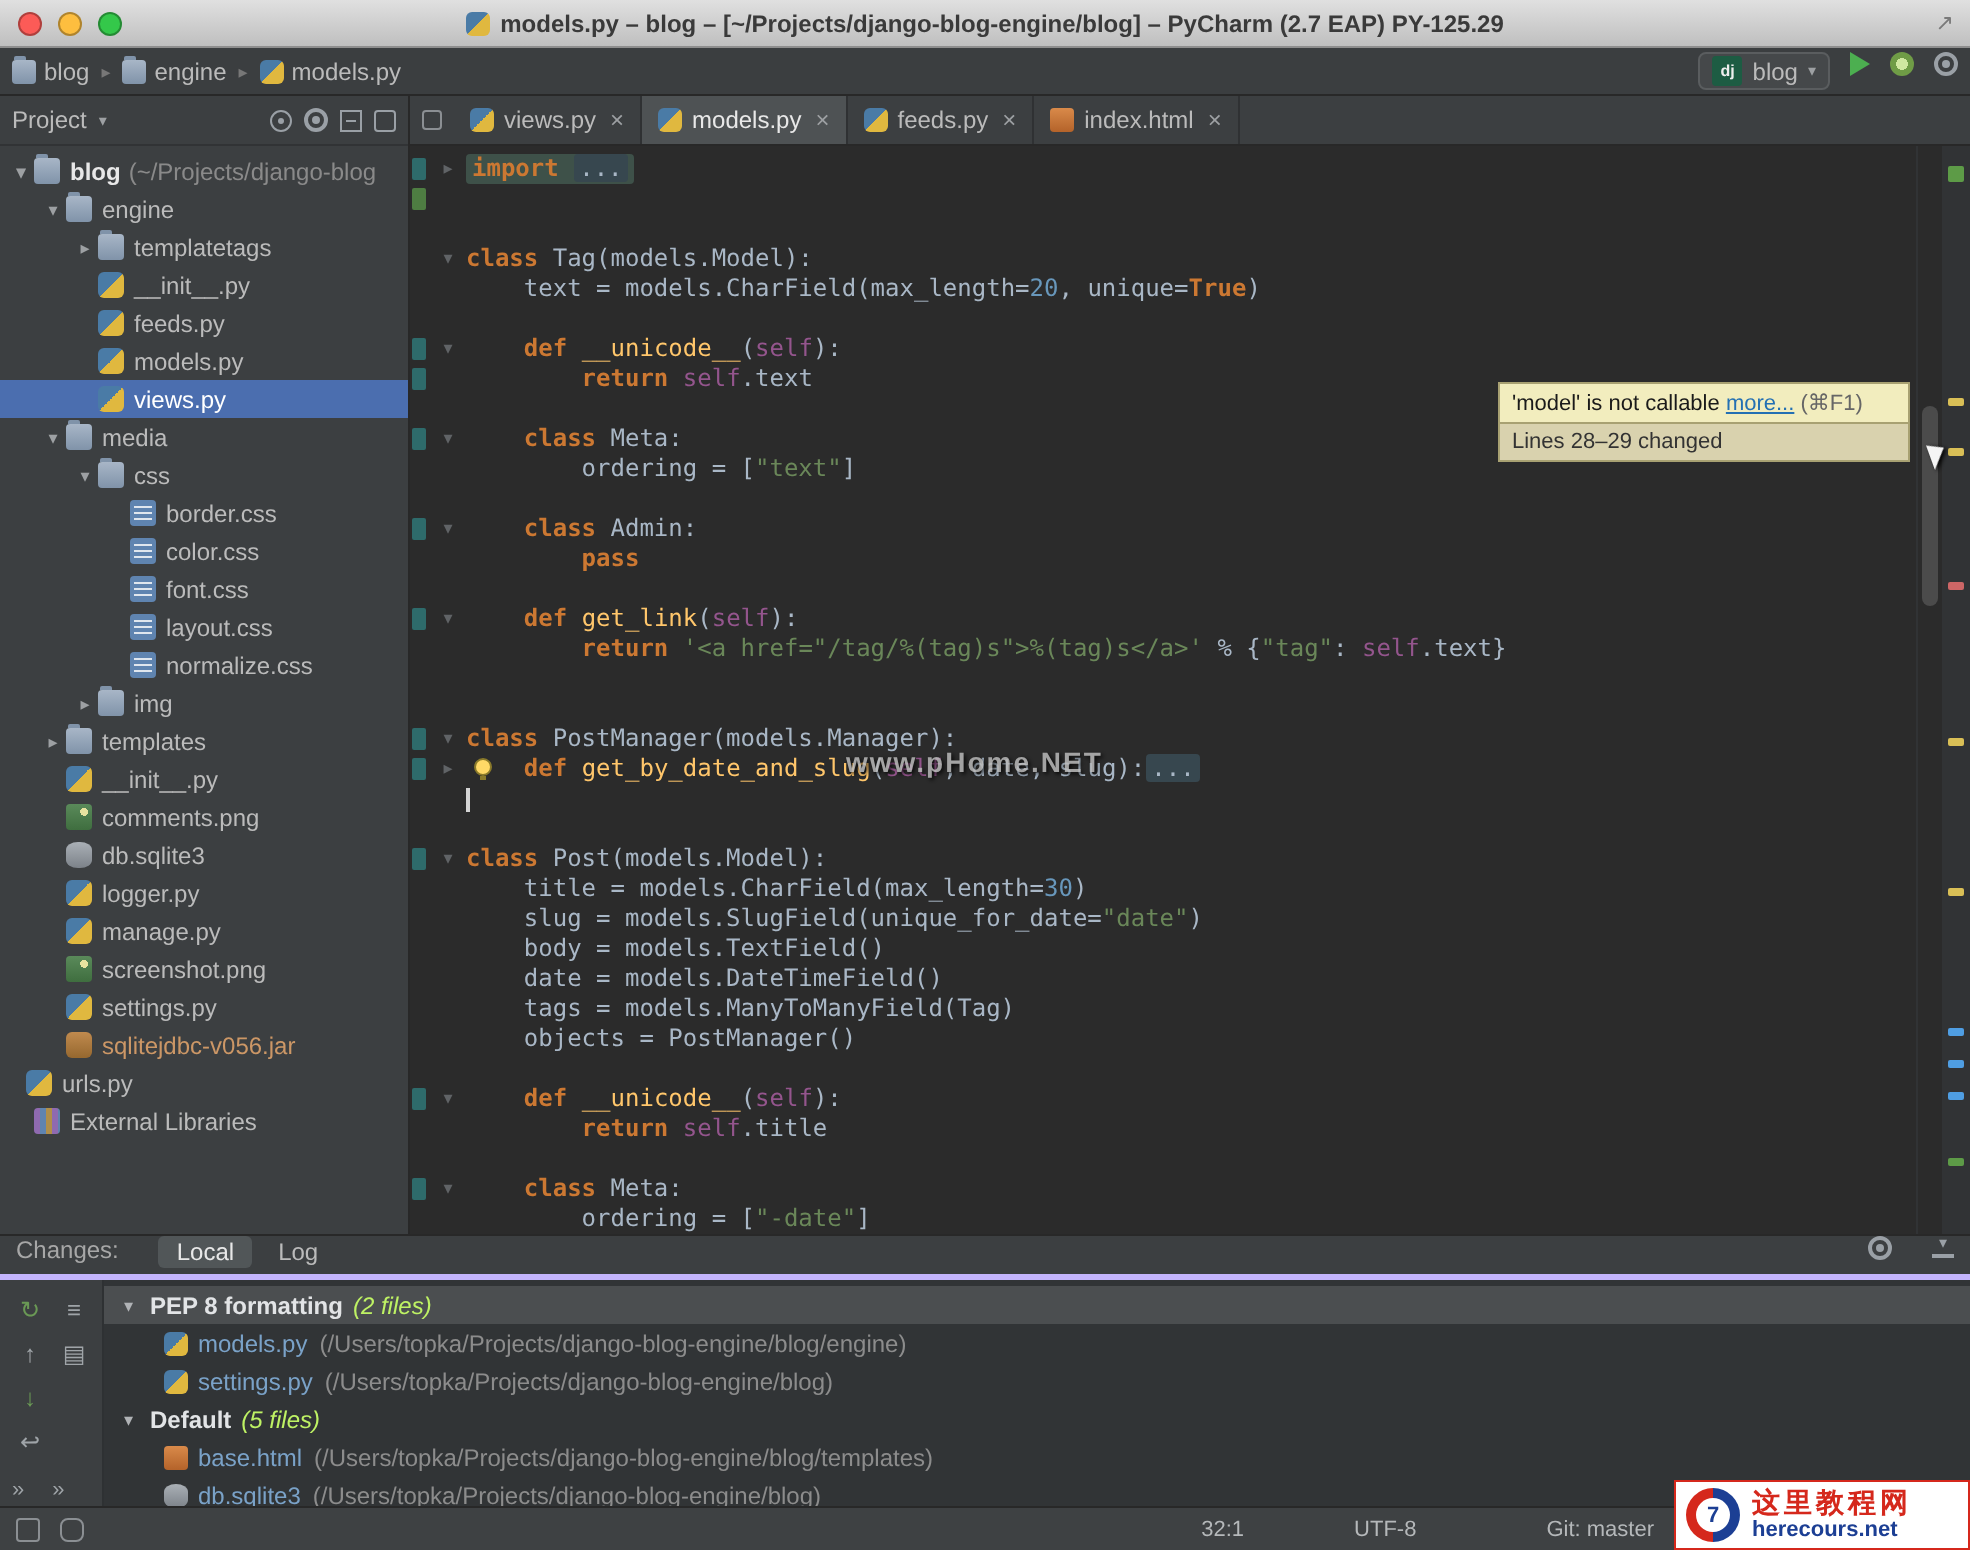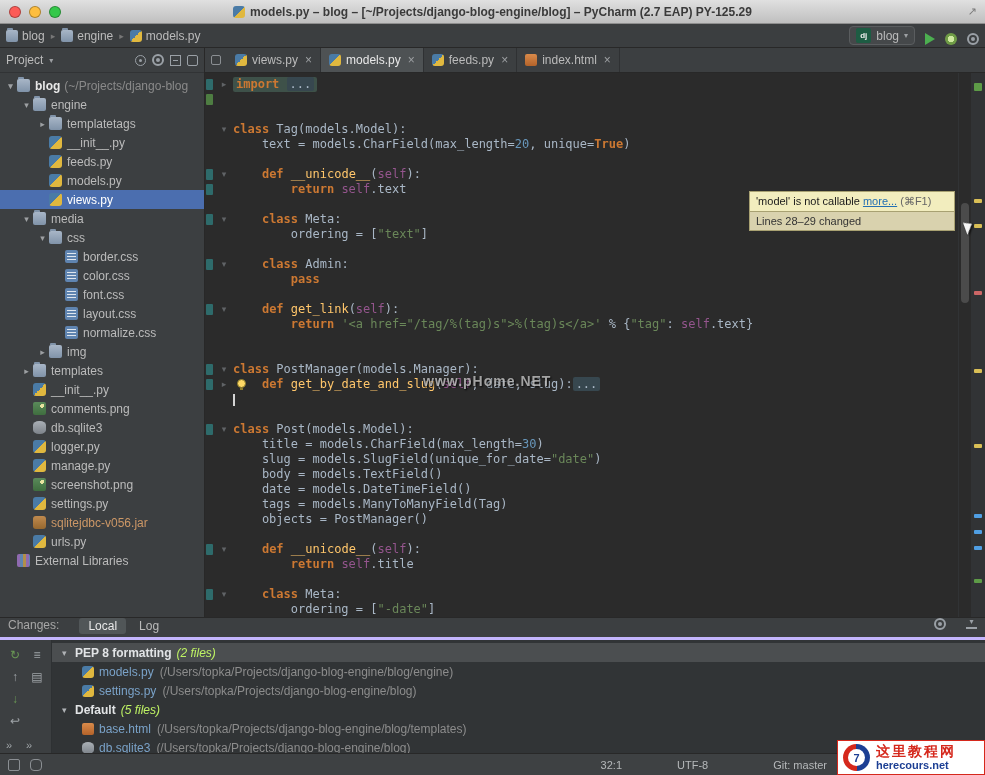--- a/index.html
+++ b/index.html
@@ -16,21 +16,21 @@
   .tl.red{background:#fc5b57}.tl.yellow{background:#fdbe3f}.tl.green{background:#34c84a}
   .title-center { position:absolute; left:0; right:0; display:flex; justify-content:center; align-items:center; gap:5px; pointer-events:none; }
   .title-text { font-size:12px; font-weight:bold; color:#3a3a3a; }
   .win-icon { margin-left:auto; margin-right:8px; color:#7a7a7a; font-size:11px; }
 
   
   .navbar { height:24px; flex:none; background:#3b3e40; border-bottom:1px solid #282828;
     display:flex; align-items:center; padding:0 6px; color:#bbbbbb; font-size:12px; }
   .breadcrumbs { display:flex; align-items:center; gap:4px; }
   .bc-sep { color:#777; font-size:9px; padding:0 2px; }
-  .nav-right { margin-left:auto; display:flex; align-items:flex-end; gap:10px; }
+  .nav-right { margin-left:auto; display:flex; align-items:flex-start; gap:10px; }
   .run-config { display:flex; align-items:center; gap:5px; border:1px solid #5a5d5f; border-radius:4px;
     padding:1px 6px; background:#45484a; }
   .dj { width:15px; height:15px; background:#1d5c43; color:#eee; font-size:8px; font-weight:bold;
     display:flex; align-items:center; justify-content:center; border-radius:2px; }
   .dd { font-size:8px; color:#9da0a3; }
   .play { width:0; height:0; border-left:10px solid #4caf50; border-top:6px solid transparent;
     border-bottom:6px solid transparent; display:inline-block; }
   .inspect { width:12px; height:12px; border-radius:50%;
     background:radial-gradient(circle at 50% 50%, #cfe8a0 0 3px, #6f9c46 3px); display:inline-block; }
   .gear, .gear2 { width:12px; height:12px; border:2px solid #9aa0a6; border-radius:50%; display:inline-block; position:relative; }
@@ -343,21 +343,21 @@
           <div class="tree-row" data-name="tree-item-settings-py" style="padding-left: 20px;">
             <span class="tree-arrow" data-name="tree-arrow-spacer"></span>
             <span class="fic ic-python" data-name="python-icon"></span>
             <span class="tree-label" data-name="tree-item-label">settings.py</span>
           </div>
           <div class="tree-row" data-name="tree-item-sqlitejdbc-v056-jar" style="padding-left: 20px;">
             <span class="tree-arrow" data-name="tree-arrow-spacer"></span>
             <span class="fic ic-jar" data-name="jar-icon"></span>
             <span class="tree-label" data-name="tree-item-label" style="color: rgb(204, 151, 102);">sqlitejdbc-v056.jar</span>
           </div>
-          <div class="tree-row" data-name="tree-item-urls-py" style="padding-left: 20px;">
+          <div class="tree-row" data-name="tree-item-urls-py" style="">
             <span class="tree-arrow" data-name="tree-arrow-spacer"></span>
             <span class="fic ic-python" data-name="python-icon"></span>
             <span class="tree-label" data-name="tree-item-label">urls.py</span>
           </div>
           <div class="tree-row" data-name="tree-item-External-Libraries" style="padding-left: 4px;">
             <span class="tree-arrow" data-name="tree-arrow-spacer"></span>
             <span class="fic ic-library" data-name="library-icon"></span>
             <span class="tree-label" data-name="tree-item-label">External Libraries</span>
           </div>
         </div>

